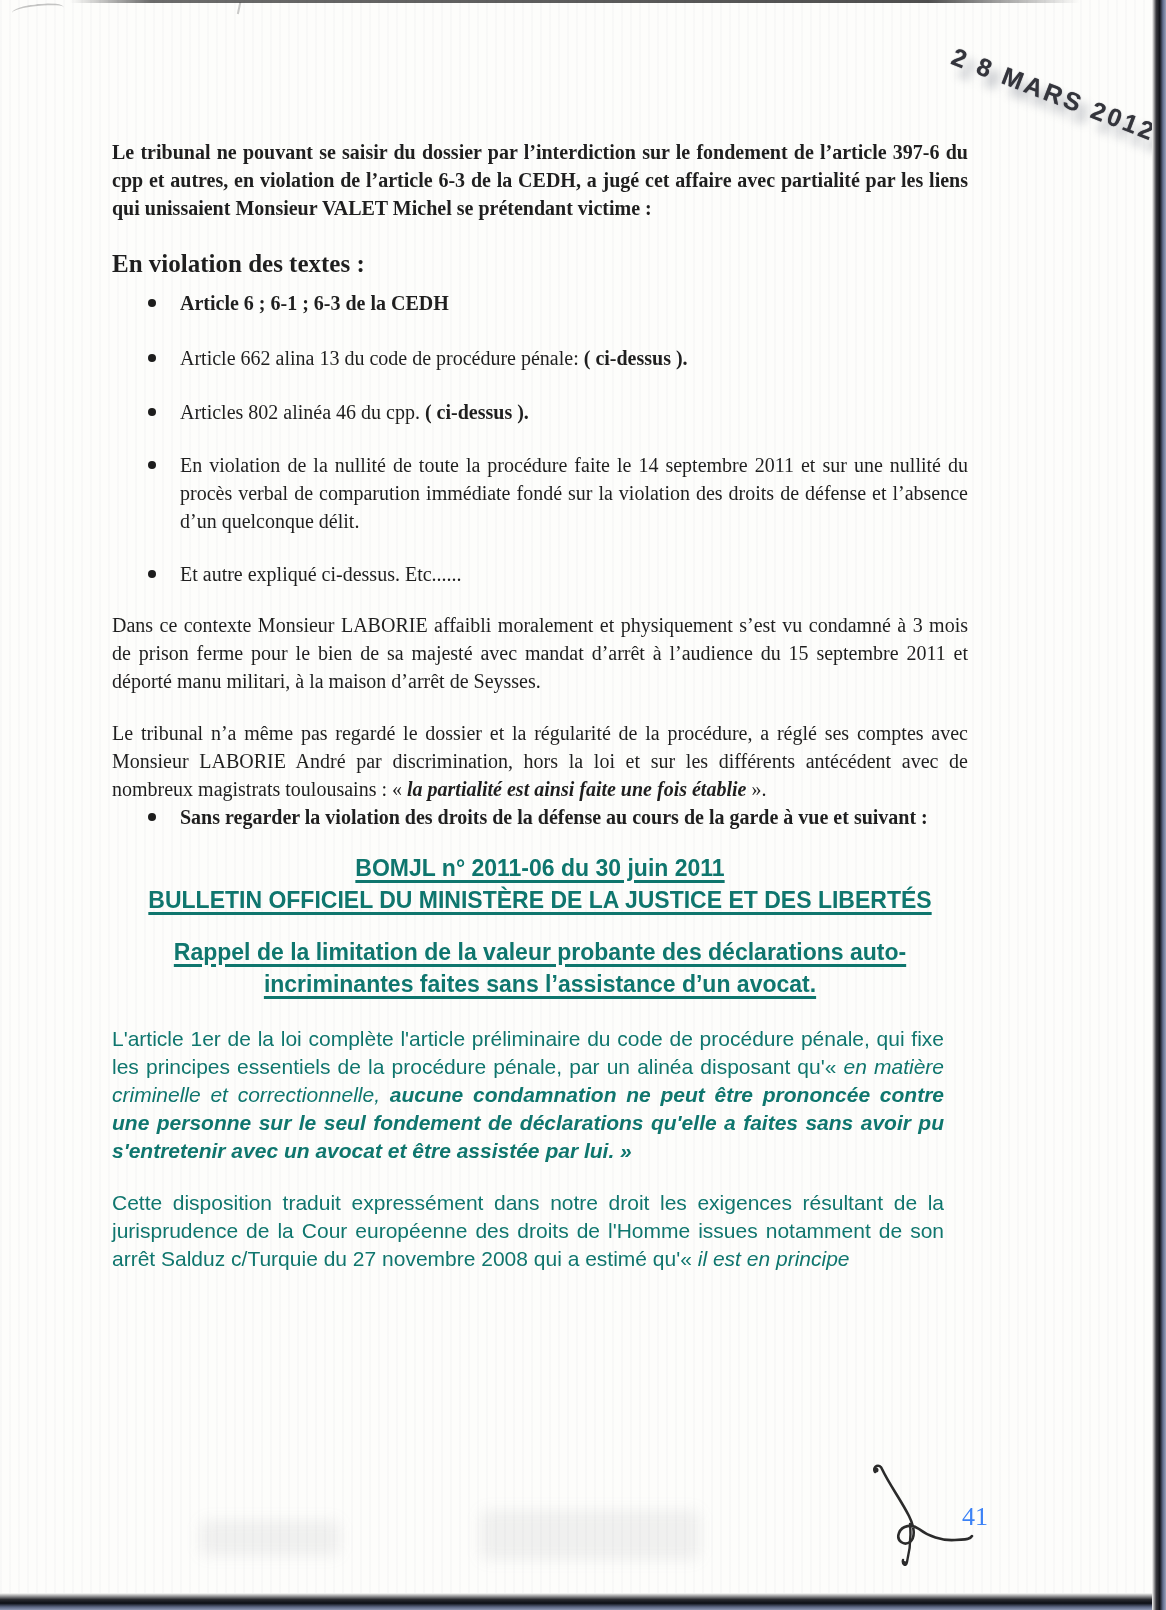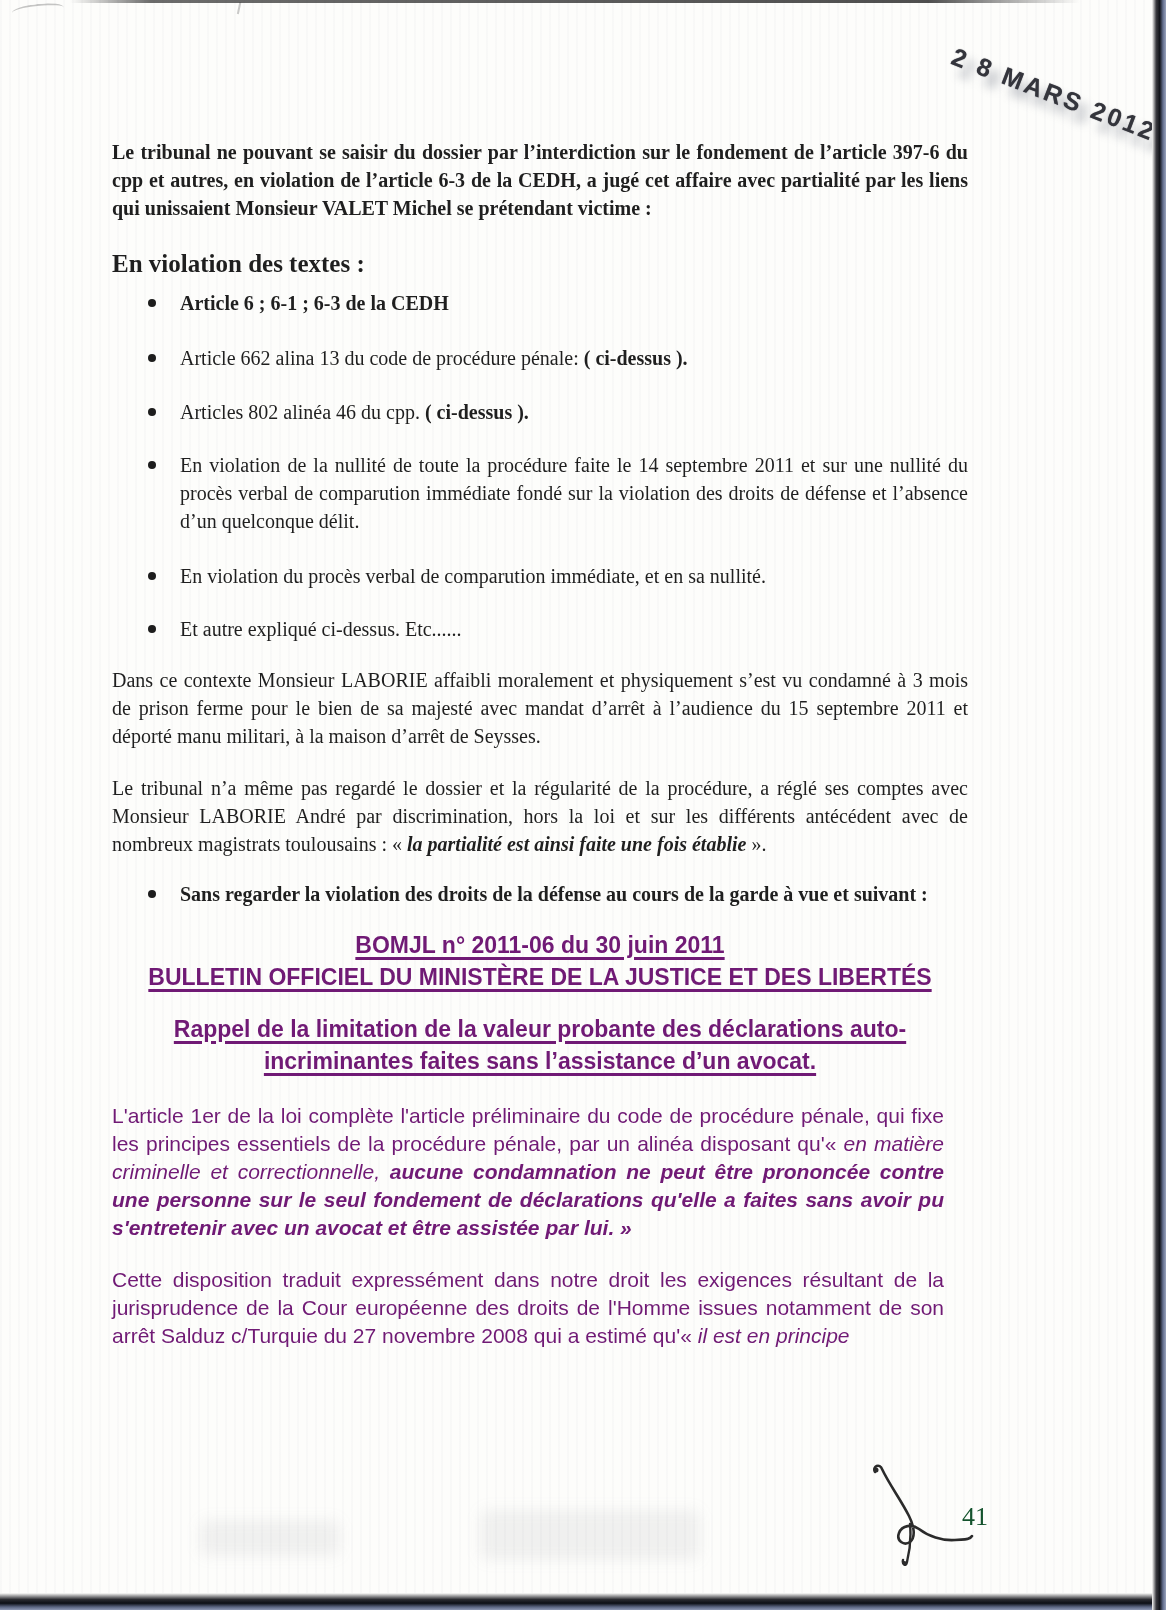--- a/index.html
+++ b/index.html
@@ -60,31 +60,31 @@
   .i{font-style:italic;}
 
   .section-heading{font-size:25px;font-weight:700;}
 
   .bullet{display:flex;padding-left:36px;}
   .dot{flex:0 0 8px;width:8px;height:8px;border-radius:50%;background:#1d1d1d;margin-top:10px;}
   .bullet-text{flex:1;margin-left:24px;font-size:20px;line-height:28px;}
   .bullet-text.justify{text-align:justify;}
 
   
-  .sans{font-family:"Liberation Sans", sans-serif;color:#701a75;}
+  .sans{font-family:"Liberation Sans", sans-serif;color:#0f766e;}
   .doc-heading{
     font-size:23px;font-weight:700;text-align:center;line-height:30px;
     text-decoration:underline;text-decoration-thickness:2.5px;text-underline-offset:4px;
   }
   .sans-p{font-size:21px;line-height:28px;text-align:justify;width:832px;}
 
   .signature{position:absolute;left:858px;top:1462px;z-index:4;}
   .page-number{
     position:absolute;left:962px;top:1502px;z-index:4;
-    font-family:"Liberation Serif", serif;font-size:26px;color:#14532d;
+    font-family:"Liberation Serif", serif;font-size:26px;color:#3b82f6;
   }
 </style>
 </head>
 <body>
 
 <div class="canvas">
 
   <div class="edge-top"></div>
   <div class="edge-right"></div>
   <div class="edge-bottom"></div>
@@ -116,35 +116,31 @@
     <div class="bullet" style="margin-top:26px;">
       <span class="dot"></span>
       <span class="bullet-text"><span>Articles 802 alinéa 46 du cpp. </span><span class="b">( ci-dessus ).</span></span>
     </div>
 
     <div class="bullet" style="margin-top:25px;">
       <span class="dot"></span>
       <span class="bullet-text justify"><span>En violation de la nullité de toute la procédure faite le 14 septembre 2011 et sur une nullité du procès verbal de comparution immédiate fondé sur la violation des droits de défense et l’absence d’un quelconque délit.</span><span class="b"></span></span>
     </div>
 
-    <div class="bullet" style="margin-top:27px;">
-      <span class="dot"></span>
-      <span class="bullet-text"><span>En violation du procès verbal de comparution immédiate, et en sa nullité.</span><span class="b"></span></span>
-    </div>
 
     <div class="bullet" style="margin-top:25px;">
       <span class="dot"></span>
       <span class="bullet-text"><span>Et autre expliqué ci-dessus. Etc......</span><span class="b"></span></span>
     </div>
 
     <p class="serif-p" style="margin:23px 0 0 0;">Dans ce contexte Monsieur LABORIE affaibli moralement et physiquement s’est vu condamné à 3 mois de prison ferme pour le bien de sa majesté avec mandat d’arrêt à l’audience du 15 septembre 2011 et déporté manu militari, à la maison d’arrêt de Seysses.</p>
 
     <p class="serif-p" style="margin:24px 0 0 0;"><span>Le tribunal n’a même pas regardé le dossier et la régularité de la procédure, a réglé ses comptes avec Monsieur LABORIE André par discrimination, hors la loi et sur les différents antécédent avec de nombreux magistrats toulousains : « </span><span class="bi">la partialité est ainsi faite une fois établie</span><span> ».</span></p>
 
-    <div class="bullet" style="margin-top:22px;">
+    <div class="bullet" style="">
       <span class="dot"></span>
       <span class="bullet-text justify b">Sans regarder la violation des droits de la défense au cours de la garde à vue et suivant :</span>
     </div>
 
     <div class="sans doc-heading" style="margin-top:22px;">BOMJL n° 2011-06 du 30 juin 2011</div>
     <div class="sans doc-heading" style="margin-top:2px;">BULLETIN OFFICIEL DU MINISTÈRE DE LA JUSTICE ET DES LIBERTÉS</div>
 
     <div class="sans doc-heading" style="margin-top:22px;">Rappel de la limitation de la valeur probante des déclarations auto-</div>
     <div class="sans doc-heading" style="margin-top:2px;">incriminantes faites sans l’assistance d’un avocat.</div>
 

